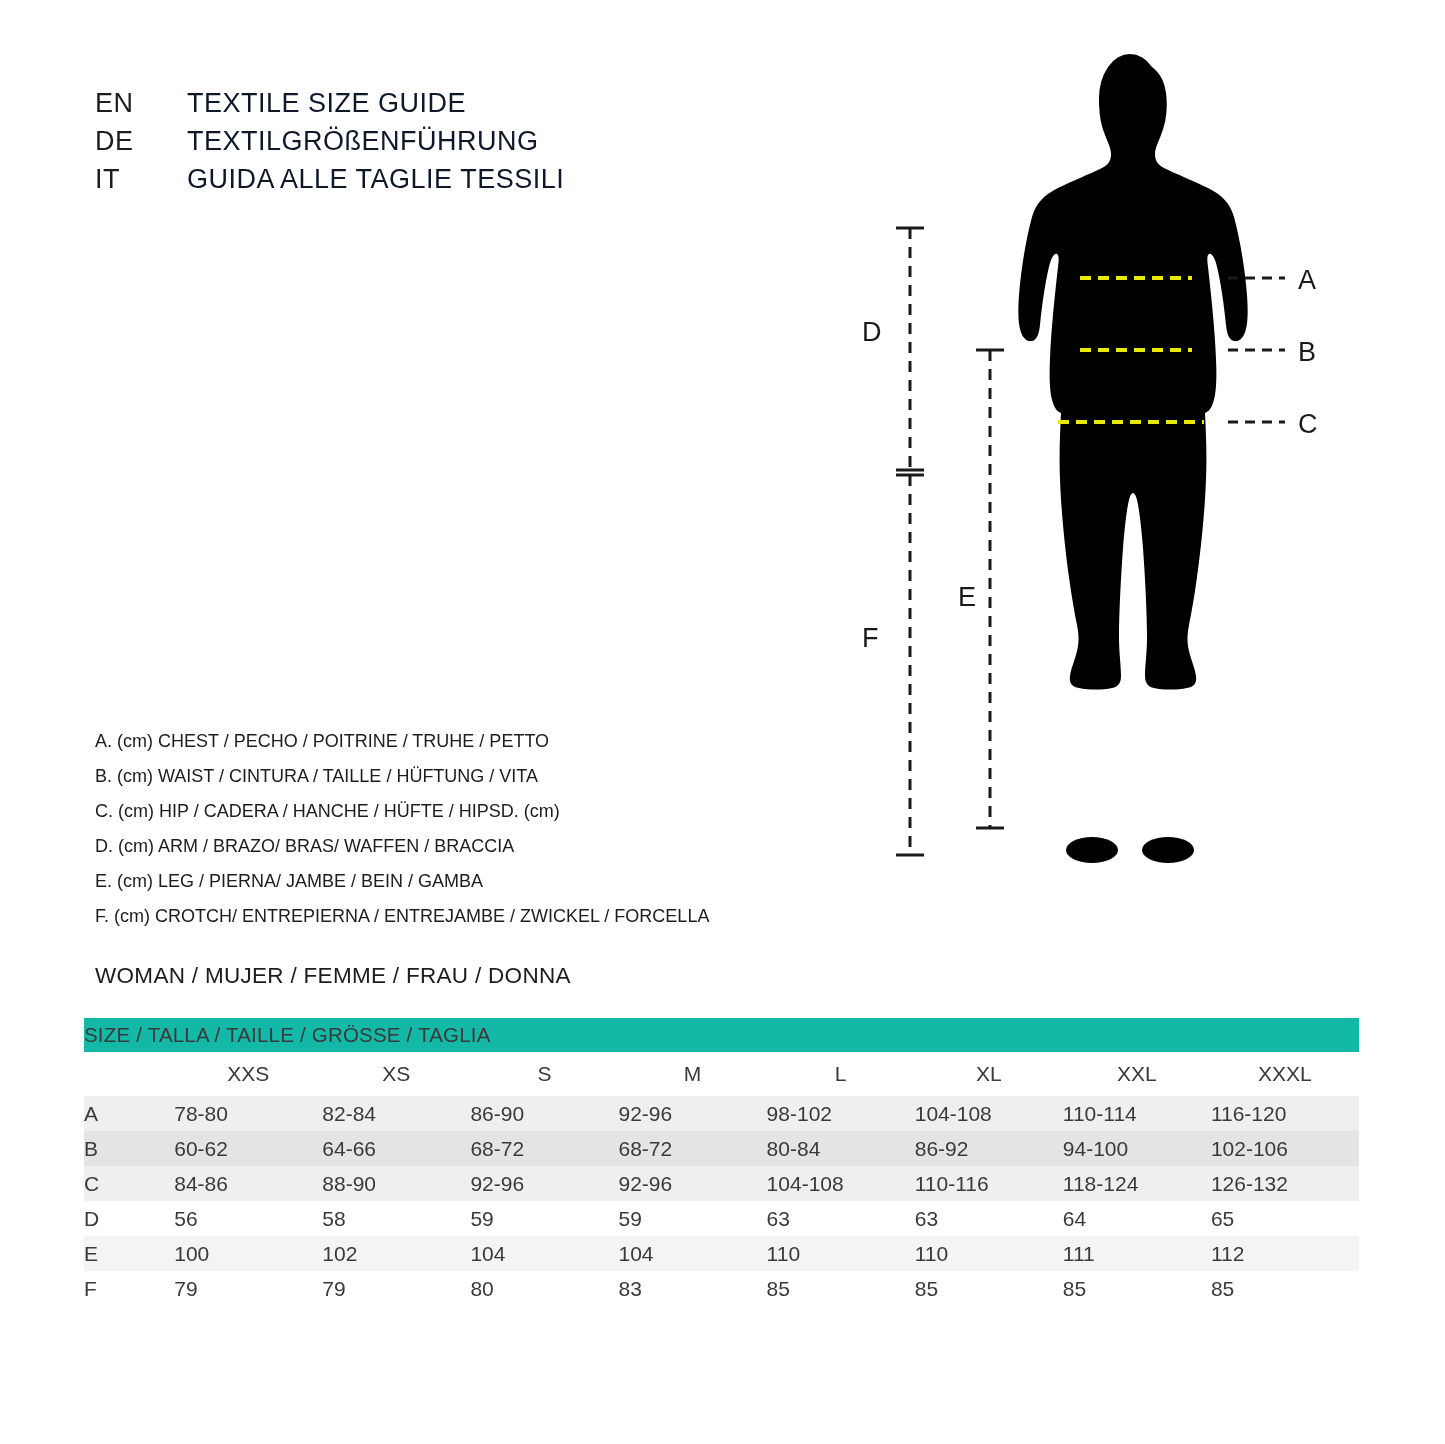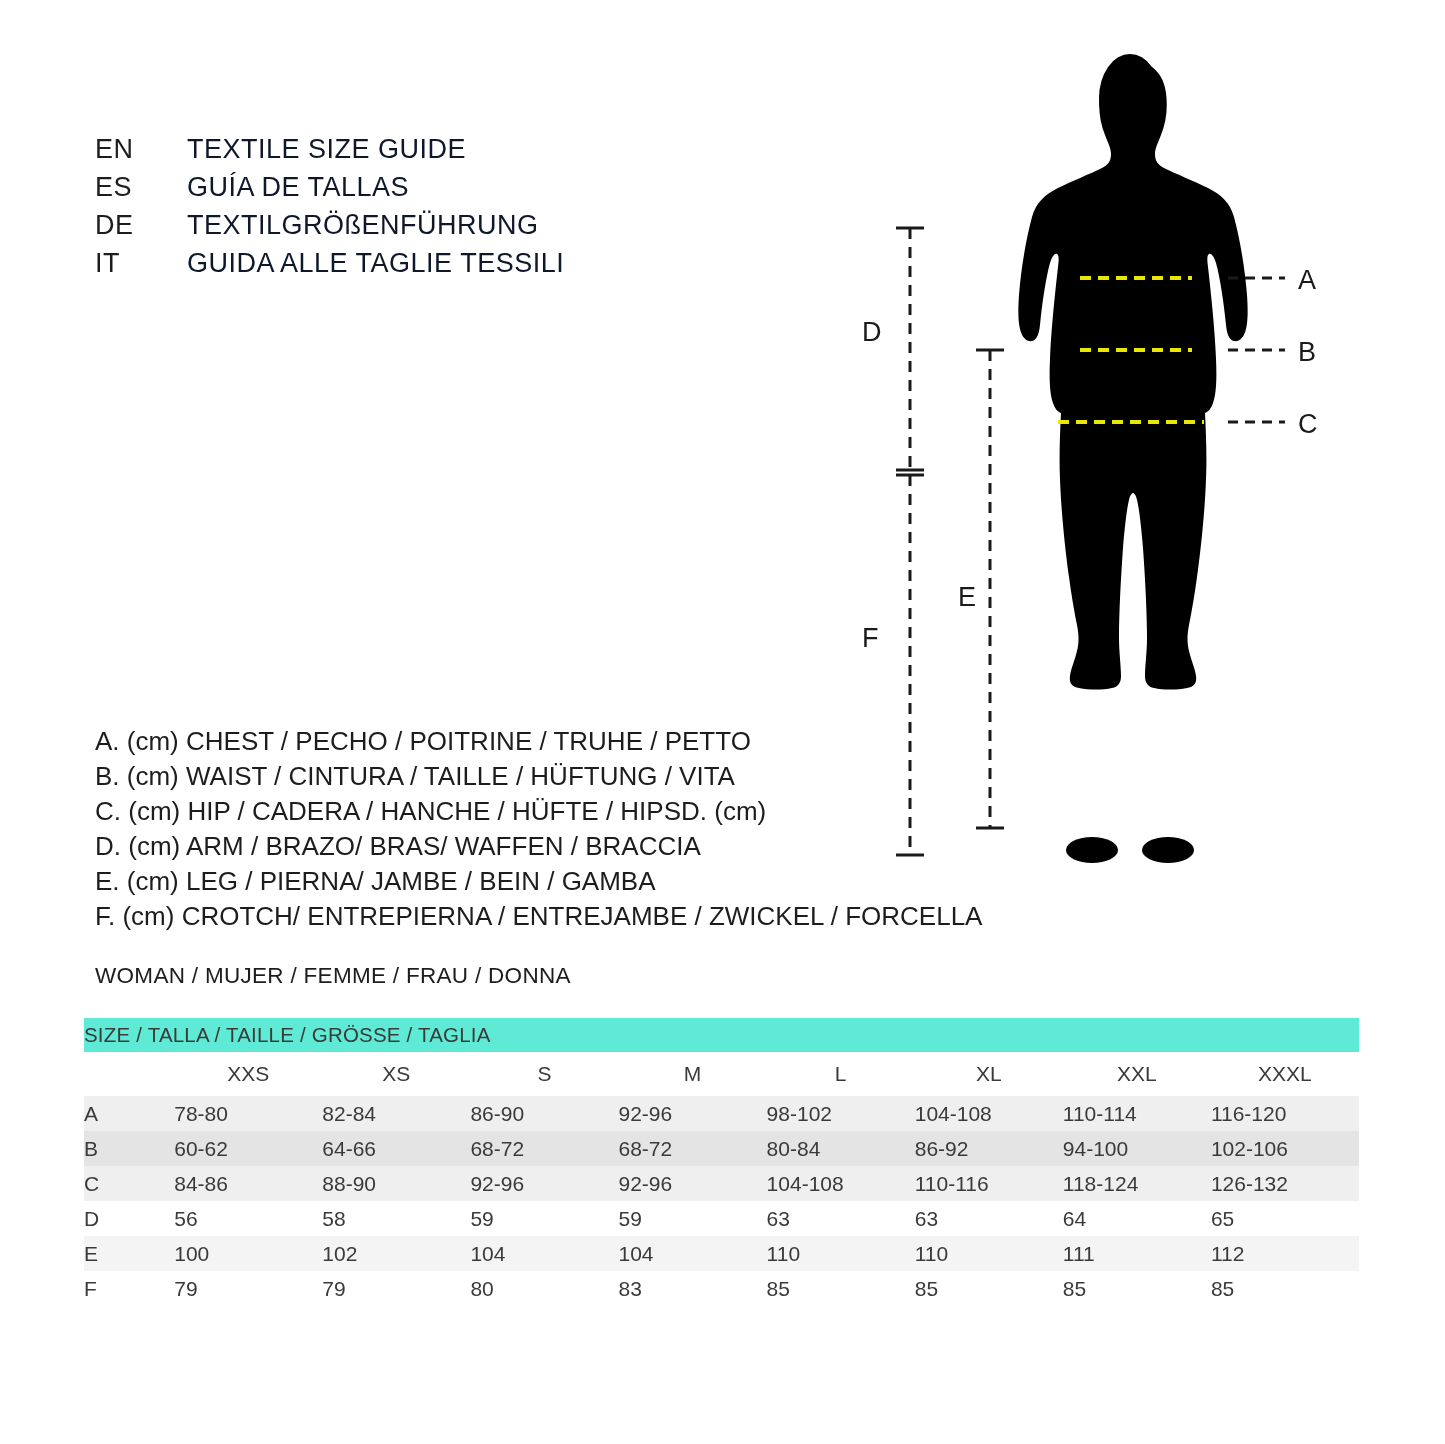--- a/index.html
+++ b/index.html
@@ -14,21 +14,20 @@
     color: #1a1a1a;
     position: relative;
     overflow: hidden;
   }
 
   
   #title-block {
     position: absolute;
     left: 95px;
     top: 88px;
-    margin-top: 46px;
   }
   .title-row {
     display: flex;
     align-items: baseline;
     height: 38px;
   }
   .title-lang {
     width: 92px;
     font-size: 27px;
     letter-spacing: 0.5px;
@@ -40,21 +39,21 @@
     color: #0f172a;
   }
 
   
   #legend-block {
     position: absolute;
     left: 95px;
     top: 724px;
   }
   .legend-row {
-    font-size: 26px;
+    font-size: 18px;
     line-height: 35px;
     color: #1d1d1d;
     white-space: nowrap;
   }
 
   #gender-label {
     position: absolute;
     left: 95px;
     top: 963px;
     font-size: 22.5px;
@@ -71,21 +70,21 @@
     border-collapse: collapse;
     font-size: 21px;
     color: #333;
   }
   #size-table td, #size-table th {
     padding: 0;
     margin: 0;
     font-weight: normal;
   }
   .table-title-row td {
-    background: #5eead4;
+    background: #14b8a6;
     height: 34px;
     padding-left: 14px;
     font-size: 20.5px;
     color: #3a3a3a;
     text-align: left;
     letter-spacing: 0.2px;
   }
   .head-row td {
     height: 44px;
     text-align: center;
@@ -121,24 +120,20 @@
   }
   #figure-svg { display: block; }
 </style>
 </head>
 <body>
 
 <div id="title-block">
   <div class="title-row">
     <span class="title-lang">EN</span>
     <span class="title-text">TEXTILE SIZE GUIDE</span>
-  </div>
-  <div class="title-row">
-    <span class="title-lang">ES</span>
-    <span class="title-text">GUÍA DE TALLAS</span>
   </div>
   <div class="title-row">
     <span class="title-lang">DE</span>
     <span class="title-text">TEXTILGRÖßENFÜHRUNG</span>
   </div>
   <div class="title-row">
     <span class="title-lang">IT</span>
     <span class="title-text">GUIDA ALLE TAGLIE TESSILI</span>
   </div>
 </div>

